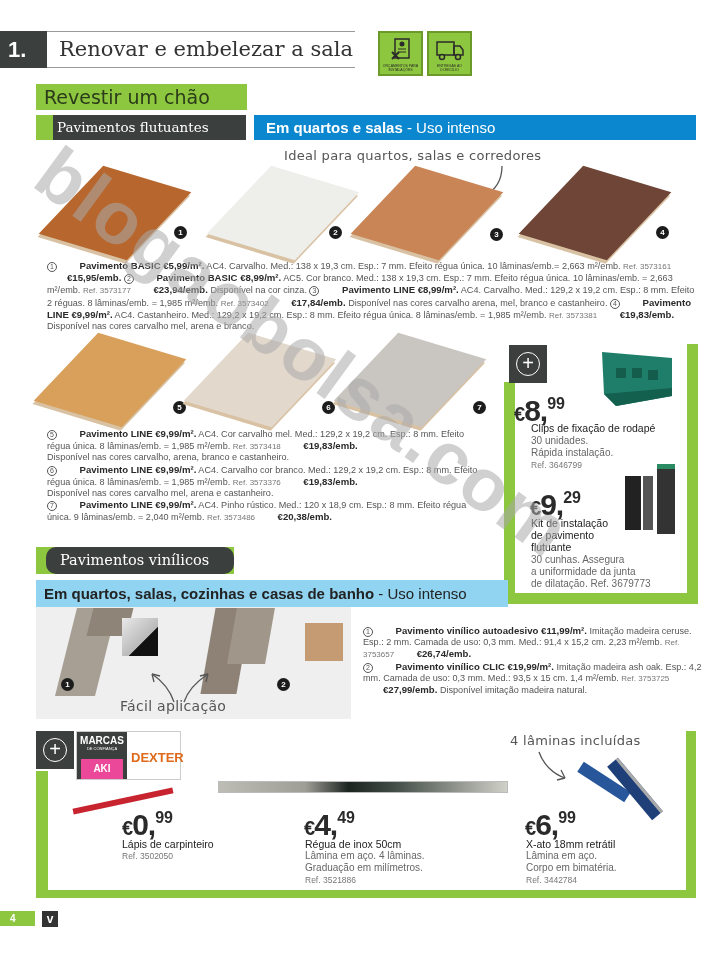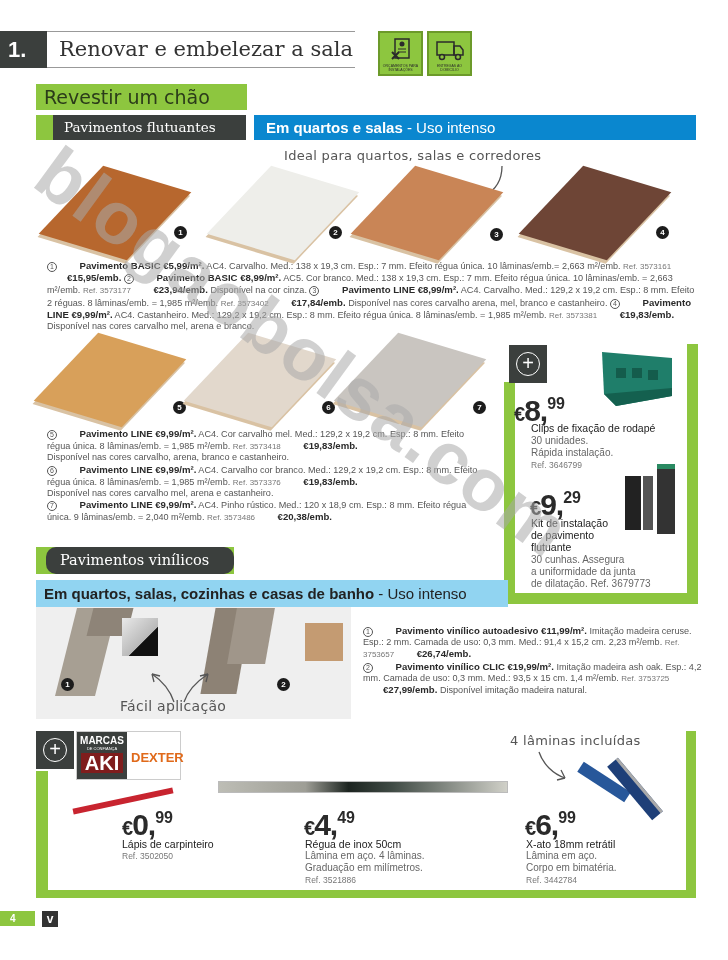--- a/index.html
+++ b/index.html
@@ -14,21 +14,21 @@
     font-family: "DejaVu Serif", serif; font-size: 21px; line-height: 35px; padding-left: 12px; color: #333; }
   .svc-badge { top: 31px; width: 45px; height: 45px; background: #8dc63f; border: 2px solid #6c9a2a; }
   .svc-badge svg { position: absolute; left: 9px; top: 4px; }
   .svc-badge .cap { position: absolute; left: 0; right: 0; bottom: 2px; font-size: 3.5px; text-align: center; color: #2b2b2b; line-height: 4px; }
 
   .green-banner { left: 36px; top: 84px; width: 211px; height: 26px; background: #8dc63f;
     font-family: "DejaVu Sans", sans-serif; font-size: 19px; line-height: 26px; padding-left: 8px; color: #2b3b1a; }
 
   .cat-dark-wrap { left: 36px; top: 115px; width: 210px; height: 25px; background: #8dc63f; }
   .cat-dark { position: absolute; left: 17px; top: 0; right: 0; bottom: 0; background: #3b3f3d; color: #fff;
-    font-family: "DejaVu Serif", serif; font-size: 13.5px; line-height: 25px; padding-left: 11px; }
+    font-family: "DejaVu Serif", serif; font-size: 13.5px; line-height: 25px; padding-left: 4px; }
   .blue-bar { left: 254px; top: 115px; width: 442px; height: 25px; background: #0a87cf; color: #fff;
     font-size: 15px; line-height: 25px; padding-left: 12px; }
   .blue-bar b { font-weight: bold; }
 
   .handnote { font-family: "DejaVu Sans", sans-serif; font-size: 13px; color: #555; letter-spacing: 0.3px; }
 
   
   .plank { width: 110px; height: 70px; transform: skewX(-35deg) rotate(14deg); box-shadow: 2px 3px 0 #d9c2a3; }
   .num-dot { width: 13px; height: 13px; border-radius: 50%; background: #1c1c1c; color: #fff; font-size: 8px;
     font-weight: bold; text-align: center; line-height: 13px; }
@@ -234,21 +234,21 @@
 
 <div class="abs tools-box"></div>
 <div class="abs tools-left"></div>
 <div class="abs plus-box" style="left:36px; top:731px;">
   <div class="ring">+</div>
 </div>
 <div class="abs brand-box">
   <div style="position:absolute; left:0; top:0; width:50px; height:47px; background:#3b3f3d;">
     <div style="color:#fff; font-weight:bold; font-size:10px; text-align:center; padding-top:3px;">MARCAS</div>
     <div style="color:#fff; font-size:4px; text-align:center;">DE CONFIANÇA</div>
-    <div style="margin:2px 4px; background:#7f1d1d; color:#fff; font-weight:bold; font-size:20px; text-align:center; line-height:20px;">AKI</div>
+    <div style="margin:8px 4px; background:#ec4899; color:#fff; font-weight:bold; font-size:10px; text-align:center; line-height:20px;">AKI</div>
   </div>
   <div style="position:absolute; left:54px; top:18px; color:#e06a1b; font-weight:bold; font-size:13px;">DEXTER</div>
 </div>
 
 <div class="abs" style="left:72px; top:798px; width:102px; height:6px; background:#c8242f; transform:rotate(-12deg);"></div>
 <div class="abs price" style="left:122px; top:803px;">
   <span class="eur">€</span><span>0</span>,<sup>99</sup>
 </div>
 <div class="abs pname" style="left:122px; top:838px;">Lápis de carpinteiro</div>
 <div class="abs pref" style="left:122px; top:851px;">Ref. 3502050</div>

